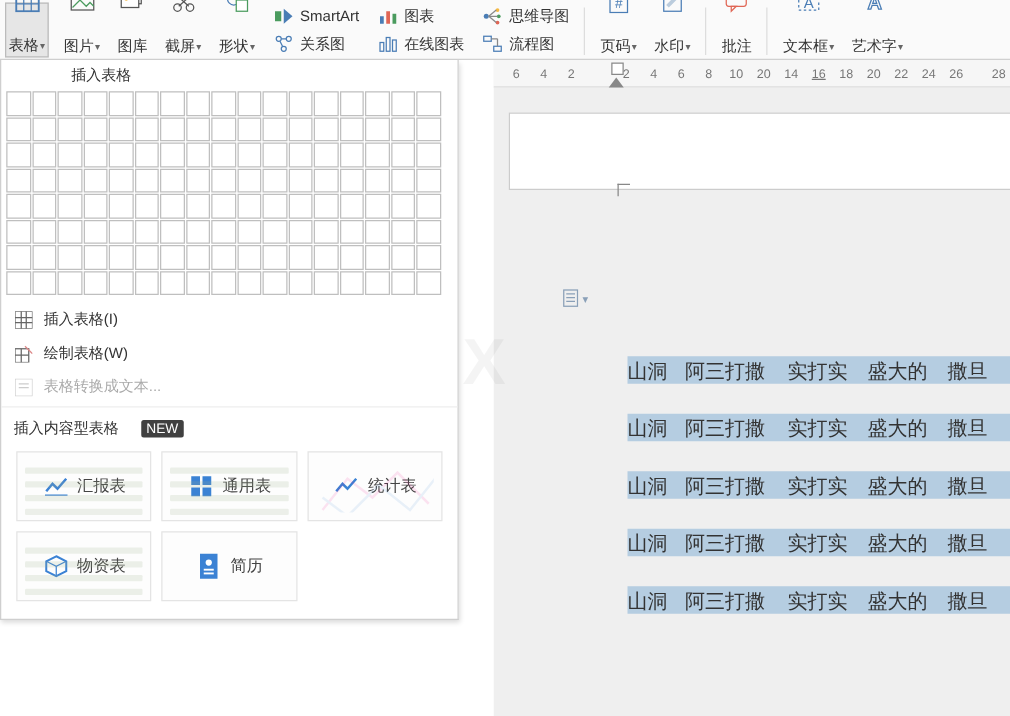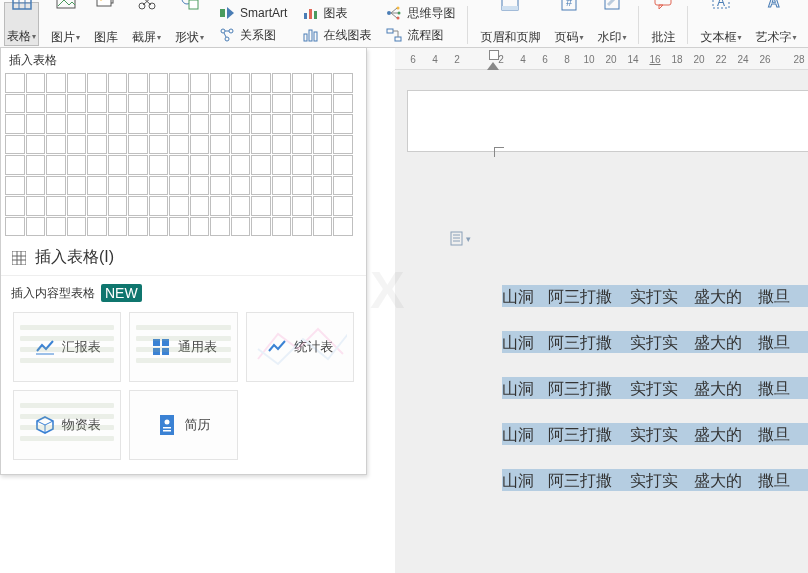--- a/index.html
+++ b/index.html
@@ -12,36 +12,36 @@
     .rbtn.active { background: #e6e6e6; border: 1px solid #bbb; }
     .rbtn .lbl { display: flex; align-items: center; gap: 1px; font-size: 12px; margin-top: 18px; }
     .caret { font-size: 8px; color: #666; }
     .ribbon-sep { width: 1px; height: 38px; background: #ddd; align-self: center; }
     .ribbon-stack { display: flex; flex-direction: column; gap: 0; text-align: right; }
     .rbtn-sm { display: flex; align-items: center; gap: 4px; font-size: 12px; color: #333; height: 22px; cursor: pointer; padding: 0 2px; }
     .rbtn-sm .ic { width: 18px; height: 18px; display:flex; align-items:center; justify-content:center; }
 
     
     .dropdown { position: absolute; left: 0; top: 48px; width: 367px; background: #fff; border: 1px solid #cfcfcf; border-top: none; box-shadow: 1px 2px 4px rgba(0,0,0,.15); z-index: 10; }
-    .dd-title { font-size: 12px; color: #333; padding: 4px 8px 2px; }
+    .dd-title { font-size: 12px; color: #333; padding: 4px 8px 2px; margin-left: 48px; }
     .grid-wrap { padding: 2px 4px 6px; }
     .tgrid { display: grid; grid-template-columns: repeat(17, 19.5px); grid-template-rows: repeat(8, 19.5px); gap: 1px; }
     .cell { border: 1px solid #bfbfbf; background: #fff; }
-    .dd-item { display: flex; align-items: center; gap: 8px; padding: 5px 10px; font-size: 16px; color: #333; cursor: pointer; position: relative; }
+    .dd-item { display: flex; align-items: center; gap: 8px; padding: 5px 10px; font-size: 12px; color: #333; cursor: pointer; position: relative; }
     .dd-item.disabled { color: #aaa; cursor: default; }
     .dd-item .ic { width: 16px; height: 16px; display:flex;align-items:center;justify-content:center; }
     .underline-mark { position: absolute; left: 28px; right: 210px; bottom: 0; height: 2px; }
     .underline-mark svg { width: 100%; height: 8px; position: absolute; bottom: -3px; }
     .dd-sep { height: 1px; background: #eee; margin: 2px 0; }
 
-    .dd-sub { padding: 6px 10px 2px; font-size: 12px; color: #333; display: flex; align-items: center; gap: 6px; }
-    .badge-new { background: #0f766e; color: #fff; font-size: 14px; padding: 1px 4px; border-radius: 2px; }
+    .dd-sub { padding: 6px 10px 2px; font-size: 12px; color: #333; display: flex; align-items: center; gap: 18px; }
+    .badge-new { background: #404040; color: #fff; font-size: 11px; padding: 1px 4px; border-radius: 2px; }
 
     .tpl-grid { display: grid; grid-template-columns: repeat(3, 1fr); gap: 8px; padding: 8px 12px 14px; }
-    .tpl { height: 70px; border: 1px solid #e4e4e4; background: #fdfdfd; display: flex; align-items: center; justify-content: center; gap: 6px; font-size: 13px; color: #444; cursor: pointer; position: relative; }
+    .tpl { height: 56px; border: 1px solid #e4e4e4; background: #fdfdfd; display: flex; align-items: center; justify-content: center; gap: 6px; font-size: 13px; color: #444; cursor: pointer; position: relative; }
     .tpl .bg-lines { position: absolute; inset: 6px; opacity: .18; }
     .tpl .bg-lines div { height: 5px; background: #9fb38f; margin: 6px 0; border-radius: 1px; }
     .tpl .tic { width: 22px; height: 22px; display:flex;align-items:center;justify-content:center; }
     .tpl.more { font-size: 14px; color: #444; }
 
     
     .doc-area { position: absolute; left: 395px; top: 48px; right: 0; bottom: 0; background: #efefef; }
     .ruler { height: 22px; background: #f6f6f6; border-bottom: 1px solid #ddd; position: relative; font-size: 10px; color: #777; }
     .ruler .num { position: absolute; top: 6px; transform: translateX(-50%); }
     .ruler .marker { position: absolute; left: 92px; top: 0; width: 12px; height: 22px; }
@@ -200,32 +200,20 @@
             <line x1="12" y1="4" x2="12" y2="10" stroke="#888"></line>
           </svg>
         </span>
       <span>流程图</span>
     </div>
   </div>
   <div class="ribbon-sep"></div>
   <div class="rbtn">
     <span class="ic">
         <svg width="20" height="20">
-          <rect x="2" y="1" width="16" height="18" fill="none" stroke="#4a7db5"></rect>
-          <rect x="2" y="1" width="16" height="4" fill="#cfe0f0"></rect>
-          <rect x="2" y="15" width="16" height="4" fill="#cfe0f0"></rect>
-        </svg>
-      </span>
-    <span class="lbl">
-        <span>页眉和页脚</span>
-      </span>
-  </div>
-  <div class="rbtn">
-    <span class="ic">
-        <svg width="20" height="20">
           <rect x="3" y="1" width="14" height="18" fill="none" stroke="#4a7db5"></rect>
           <text x="7" y="15" font-size="11" fill="#4a7db5">#</text>
         </svg>
       </span>
     <span class="lbl">
         <span>页码</span>
         <span class="caret">▾</span>
       </span>
   </div>
   <div class="rbtn">
@@ -424,20 +412,41 @@
     <span class="ic">
         <svg width="14" height="14">
           <rect x="0" y="0" width="14" height="14" fill="none" stroke="#666"></rect>
           <line x1="0" y1="5" x2="14" y2="5" stroke="#666"></line>
           <line x1="0" y1="9" x2="14" y2="9" stroke="#666"></line>
           <line x1="5" y1="0" x2="5" y2="14" stroke="#666"></line>
           <line x1="9" y1="0" x2="9" y2="14" stroke="#666"></line>
         </svg>
       </span>
     <span>插入表格(I)</span>
+  </div>
+  <div class="dd-item">
+    <span class="ic">
+        <svg width="14" height="14">
+          <rect x="0" y="3" width="11" height="11" fill="none" stroke="#666"></rect>
+          <line x1="0" y1="8" x2="11" y2="8" stroke="#666"></line>
+          <line x1="5" y1="3" x2="5" y2="14" stroke="#666"></line>
+          <line x1="8" y1="1" x2="14" y2="7" stroke="#d88"></line>
+        </svg>
+      </span>
+    <span>绘制表格(W)</span>
+  </div>
+  <div class="dd-item disabled">
+    <span class="ic">
+        <svg width="14" height="14">
+          <rect x="0" y="0" width="14" height="14" fill="none" stroke="#ccc"></rect>
+          <line x1="3" y1="4" x2="11" y2="4" stroke="#ccc"></line>
+          <line x1="3" y1="7" x2="11" y2="7" stroke="#ccc"></line>
+        </svg>
+      </span>
+    <span>表格转换成文本...</span>
   </div>
   <div class="dd-sep"></div>
   <div class="dd-sub">
     <span>插入内容型表格</span>
     <span class="badge-new">NEW</span>
   </div>
   <div class="tpl-grid">
     <div class="tpl">
       <div class="bg-lines">
           <div></div>

